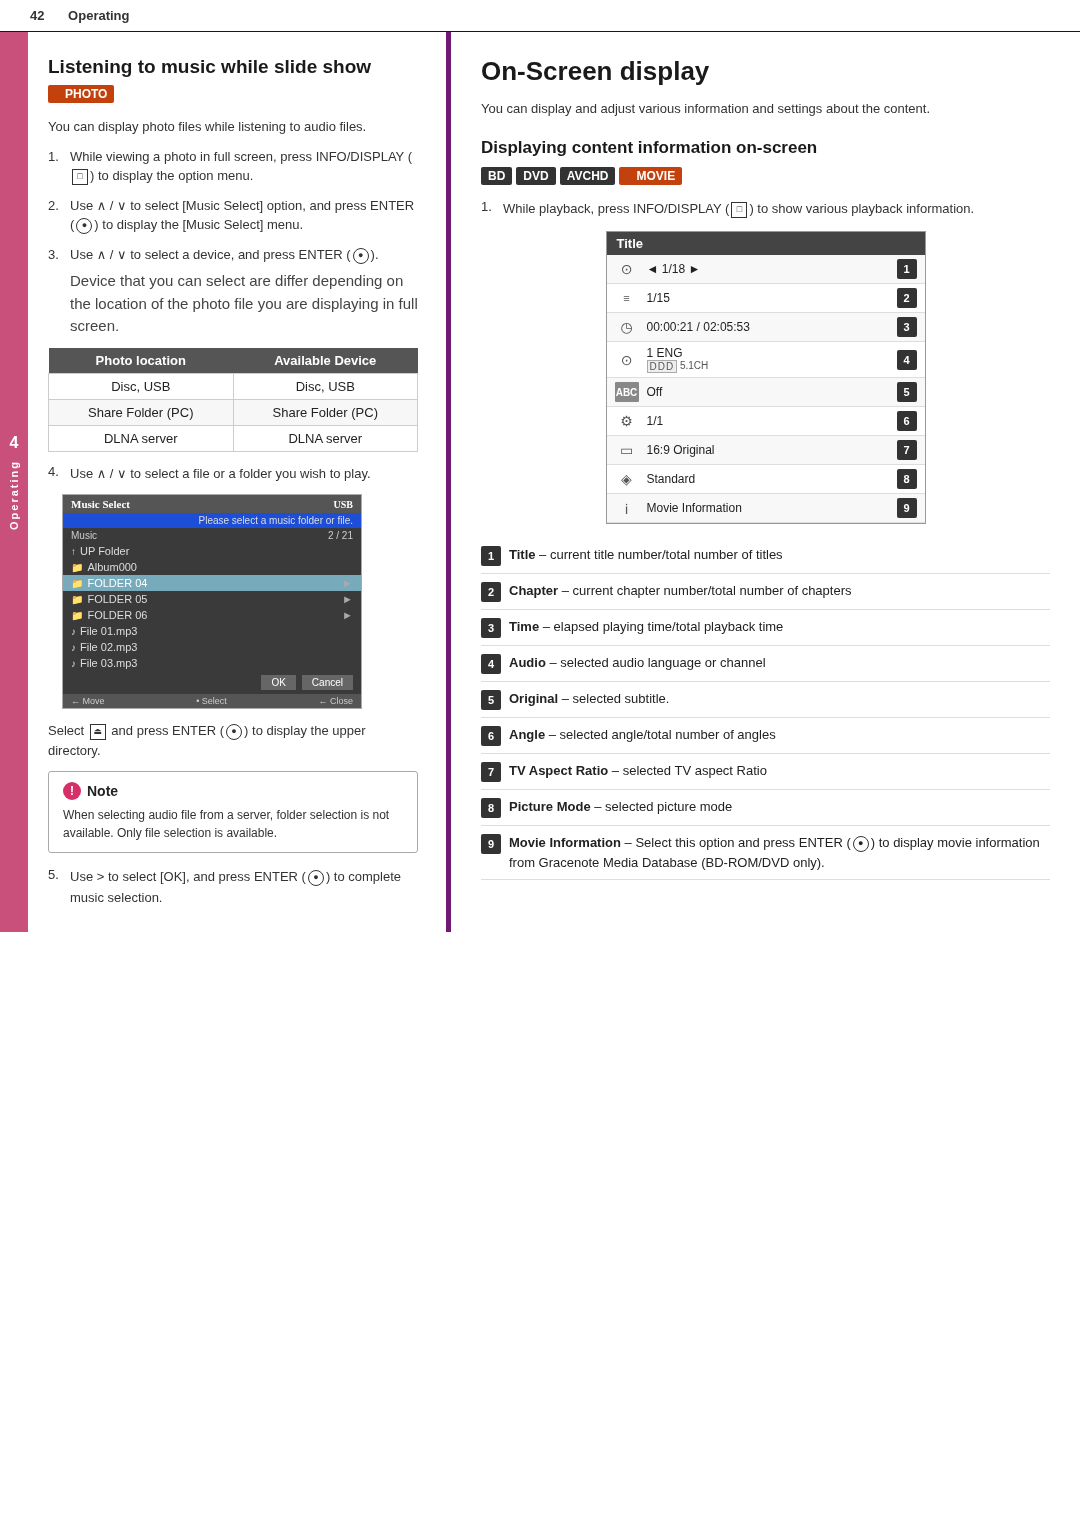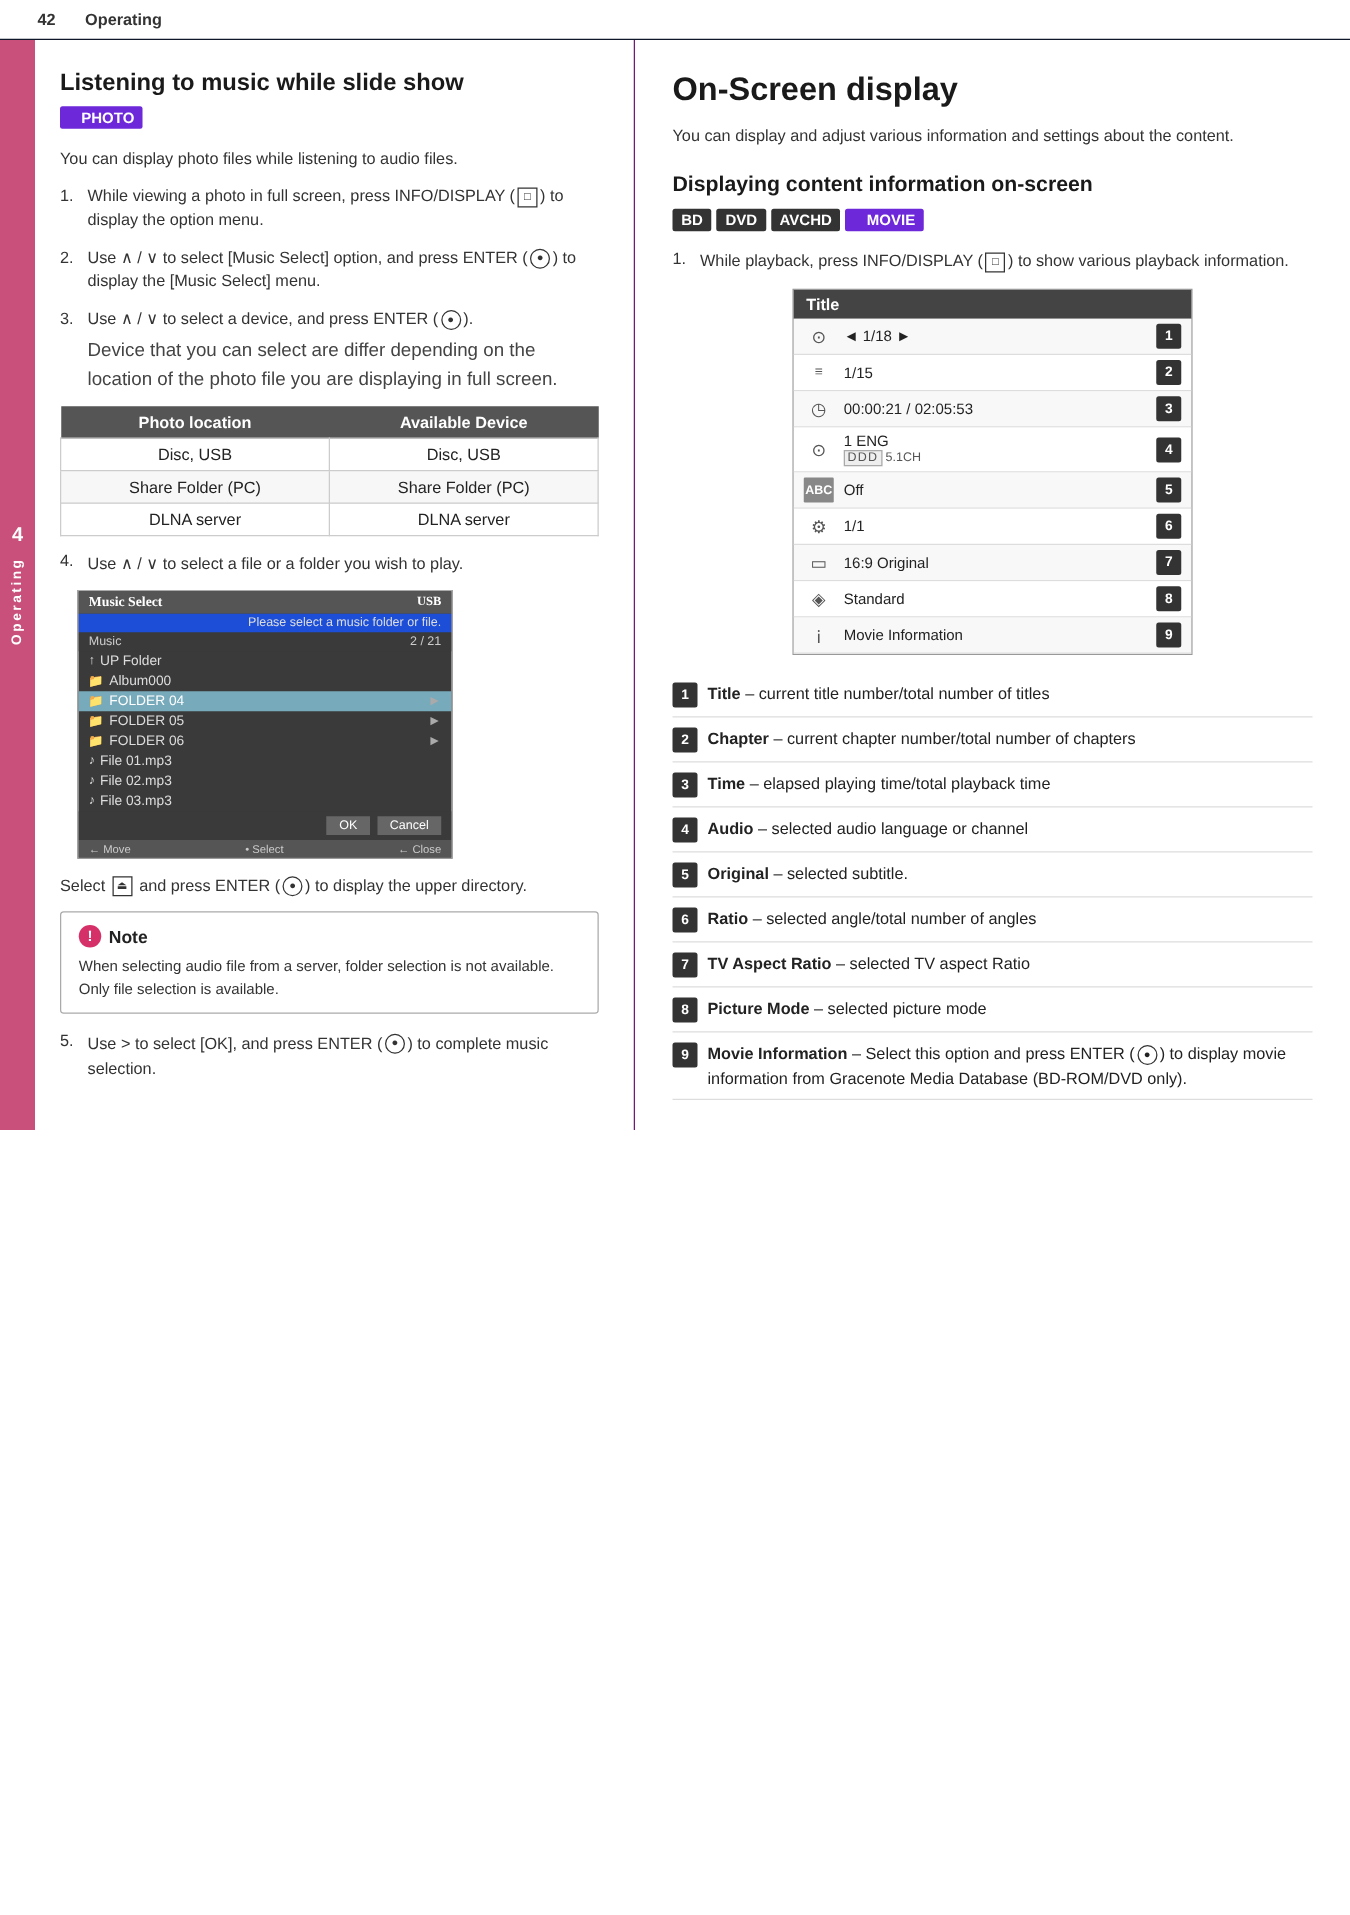--- a/index.html
+++ b/index.html
@@ -66,23 +66,23 @@
     }
     .left-tab-number {
       color: #fff;
       font-size: 16px;
       font-weight: bold;
       margin-bottom: 8px;
     }
 
     
     .left-column {
-      width: 480px;
+      width: 423px;
       padding: 24px 28px 24px 20px;
-      border-right: 1px solid #701a75;
+      border-right: 5px solid #701a75;
     }
 
     
     .right-column {
       flex: 1;
       padding: 24px 30px;
     }
 
     
     .section-title {
@@ -114,21 +114,21 @@
       margin-bottom: 14px;
     }
     .badge {
       display: inline-block;
       padding: 2px 7px;
       font-size: 12px;
       font-weight: bold;
       color: #fff;
       border-radius: 2px;
     }
-    .badge-pink { background: #6d28d9; padding-left: 17px; }
+    .badge-pink { background: #c2410c; padding-left: 17px; }
     .badge-dark { background: #333; }
 
     
     .body-text {
       font-size: 13px;
       color: #333;
       line-height: 1.55;
       margin-bottom: 10px;
     }
 
@@ -665,21 +665,21 @@
         </li>
         <li>
           <span class="info-num-badge">5</span>
           <span class="info-text">
             <span class="info-term">Original</span> – selected subtitle.
           </span>
         </li>
         <li>
           <span class="info-num-badge">6</span>
           <span class="info-text">
-            <span class="info-term">Ratio</span> – selected angle/total number of angles
+            <span class="info-term">Angle</span> – selected angle/total number of angles
           </span>
         </li>
         <li>
           <span class="info-num-badge">7</span>
           <span class="info-text">
             <span class="info-term">TV Aspect Ratio</span> – selected TV aspect Ratio
           </span>
         </li>
         <li>
           <span class="info-num-badge">8</span>

